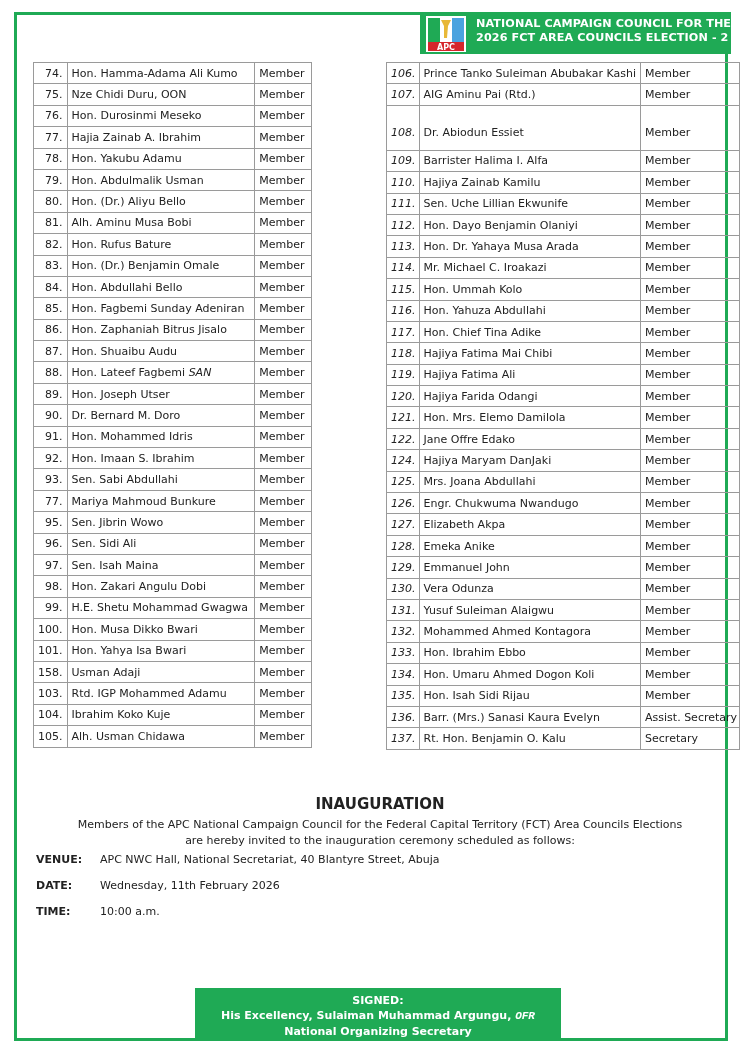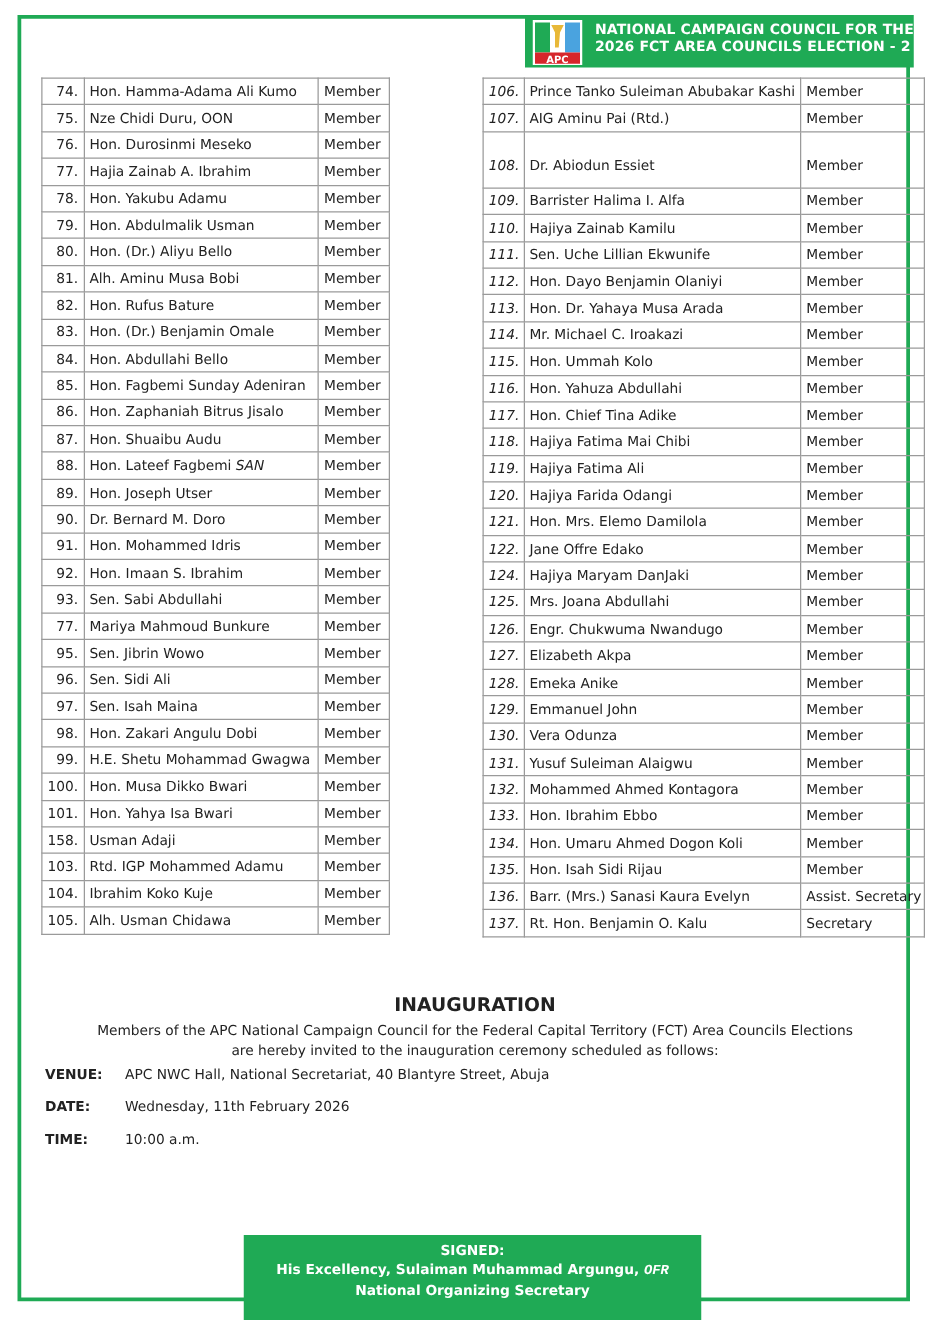--- a/index.html
+++ b/index.html
@@ -26,21 +26,21 @@
   #right-table td.name { width: 204px; }
   #right-table td.role { width: 84px; padding-right: 2px; }
   #right-table tr.tall td { height: 24px; vertical-align: top; padding-top: 20px; }
   .inaug { position: absolute; left: 40px; top: 795px; width: 680px; font-size: 11px;
            color: #222; }
   .inaug-title { text-align: center; font-weight: bold; font-size: 15px; }
   .inaug-body { text-align: center; margin-top: 4px; line-height: 16px; width: 610px;
                 margin-left: 35px; }
   .detail { position: absolute; left: 36px; font-size: 11px; }
   .detail .lbl { display: inline-block; width: 64px; font-weight: bold; }
-  .signed { position: absolute; left: 195px; top: 988px; width: 366px; height: 68px;
+  .signed { position: absolute; left: 195px; top: 988px; width: 366px; height: 53px;
             background: #1faa55; color: #fff; font-weight: bold; font-size: 11px;
             text-align: center; line-height: 15px; padding-top: 5px; box-sizing: border-box; }
   .signed i { font-style: italic; font-family: Liberation Mono, monospace; }
 </style>
 </head>
 <body>
 
 <div class="frame"></div>
 
 <div class="header"></div>

